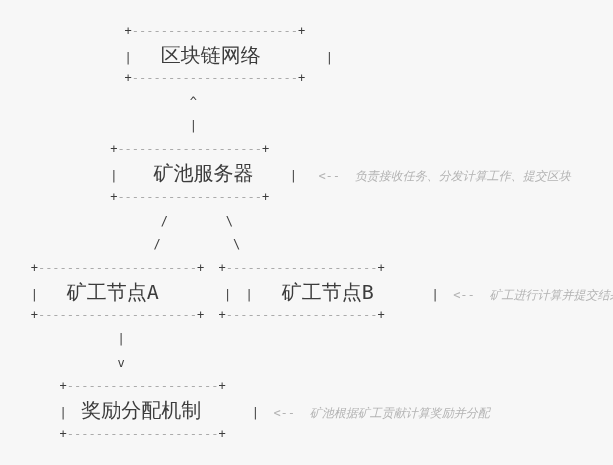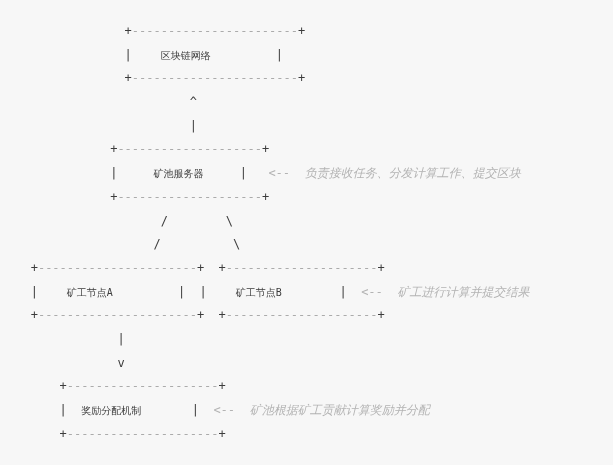--- a/index.html
+++ b/index.html
@@ -20,19 +20,19 @@
     font-family:"DejaVu Sans Mono", monospace;
     font-size:12px;
     line-height:23.7px;
     white-space:pre;
     color:var(--fg);
   }
   pre.diagram .line{height:23.7px;}
   .seg{white-space:pre;}
   .seg.fg{color:var(--fg);font-style:normal;}
   .seg.dim{color:var(--dim);font-style:normal;}
-  .seg.lbl{color:var(--fg);font-size:10px;font-style:normal;margin-top:34px;}
+  .seg.lbl{color:var(--fg);font-size:20px;font-style:normal;margin-top:34px;}
   .seg.note{color:var(--note);font-style:italic;}
 </style>
 </head>
 <body>
 
 <pre class="diagram"><div class="line"><span class="seg fg">                </span><span class="seg fg">+</span><span class="seg dim">-----------------------</span><span class="seg fg">+</span></div><div class="line"><span class="seg fg">                </span><span class="seg fg">|</span><span class="seg fg">    </span><span class="seg lbl">区块链网络</span><span class="seg fg">         </span><span class="seg fg">|</span></div><div class="line"><span class="seg fg">                </span><span class="seg fg">+</span><span class="seg dim">-----------------------</span><span class="seg fg">+</span></div><div class="line"><span class="seg fg">                         </span><span class="seg fg">^</span></div><div class="line"><span class="seg fg">                         </span><span class="seg fg">|</span></div><div class="line"><span class="seg fg">              </span><span class="seg fg">+</span><span class="seg dim">--------------------</span><span class="seg fg">+</span></div><div class="line"><span class="seg fg">              </span><span class="seg fg">|</span><span class="seg fg">     </span><span class="seg lbl">矿池服务器</span><span class="seg fg">     </span><span class="seg fg">|</span><span class="seg fg">   </span><span class="seg note">&lt;--</span><span class="seg fg">  </span><span class="seg note">负责接收任务、分发计算工作、提交区块</span></div><div class="line"><span class="seg fg">              </span><span class="seg fg">+</span><span class="seg dim">--------------------</span><span class="seg fg">+</span></div><div class="line"><span class="seg fg">                     </span><span class="seg fg">/</span><span class="seg fg">        </span><span class="seg fg">\</span></div><div class="line"><span class="seg fg">                    </span><span class="seg fg">/</span><span class="seg fg">          </span><span class="seg fg">\</span></div><div class="line"><span class="seg fg">   </span><span class="seg fg">+</span><span class="seg dim">----------------------</span><span class="seg fg">+</span><span class="seg fg">  </span><span class="seg fg">+</span><span class="seg dim">---------------------</span><span class="seg fg">+</span></div><div class="line"><span class="seg fg">   </span><span class="seg fg">|</span><span class="seg fg">    </span><span class="seg lbl">矿工节点A</span><span class="seg fg">         </span><span class="seg fg">|</span><span class="seg fg">  </span><span class="seg fg">|</span><span class="seg fg">    </span><span class="seg lbl">矿工节点B</span><span class="seg fg">        </span><span class="seg fg">|</span><span class="seg fg">  </span><span class="seg note">&lt;--</span><span class="seg fg">  </span><span class="seg note">矿工进行计算并提交结果</span></div><div class="line"><span class="seg fg">   </span><span class="seg fg">+</span><span class="seg dim">----------------------</span><span class="seg fg">+</span><span class="seg fg">  </span><span class="seg fg">+</span><span class="seg dim">---------------------</span><span class="seg fg">+</span></div><div class="line"><span class="seg fg">               </span><span class="seg fg">|</span></div><div class="line"><span class="seg fg">               </span><span class="seg fg">v</span></div><div class="line"><span class="seg fg">       </span><span class="seg fg">+</span><span class="seg dim">---------------------</span><span class="seg fg">+</span></div><div class="line"><span class="seg fg">       </span><span class="seg fg">|</span><span class="seg fg">  </span><span class="seg lbl">奖励分配机制</span><span class="seg fg">       </span><span class="seg fg">|</span><span class="seg fg">  </span><span class="seg note">&lt;--</span><span class="seg fg">  </span><span class="seg note">矿池根据矿工贡献计算奖励并分配</span></div><div class="line"><span class="seg fg">       </span><span class="seg fg">+</span><span class="seg dim">---------------------</span><span class="seg fg">+</span></div></pre>
 
 </body></html>

